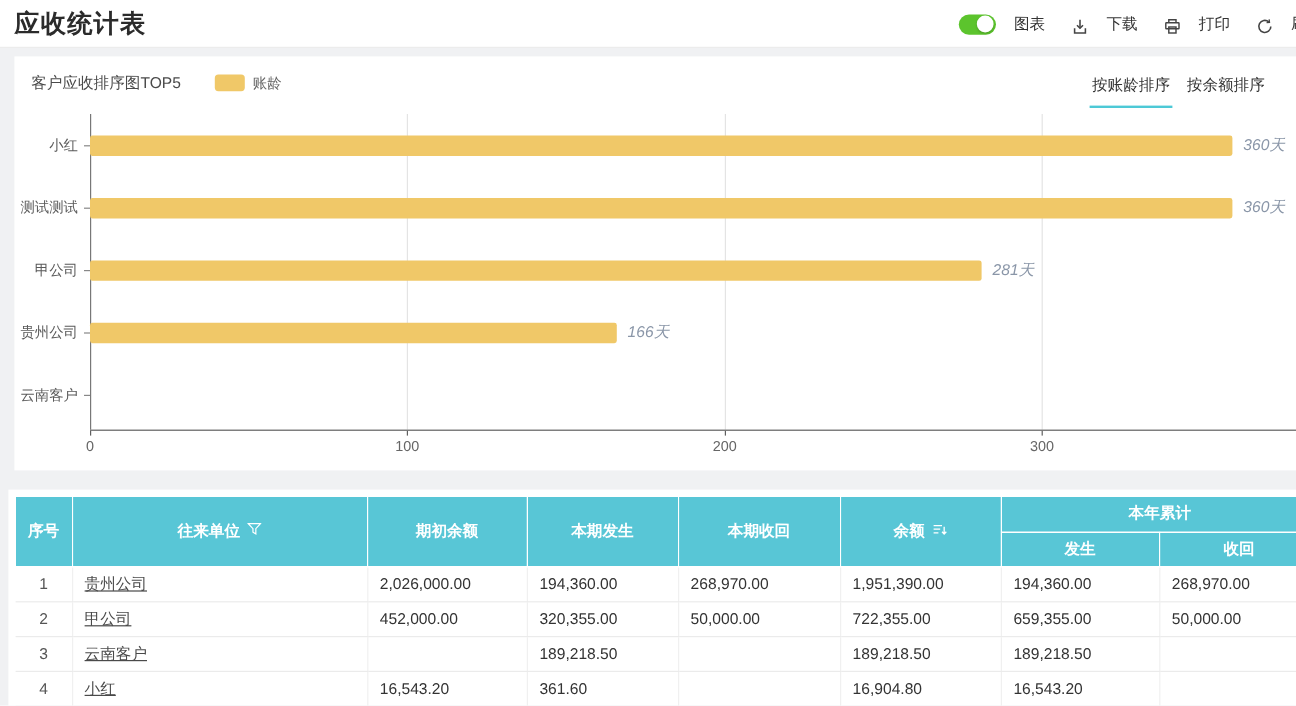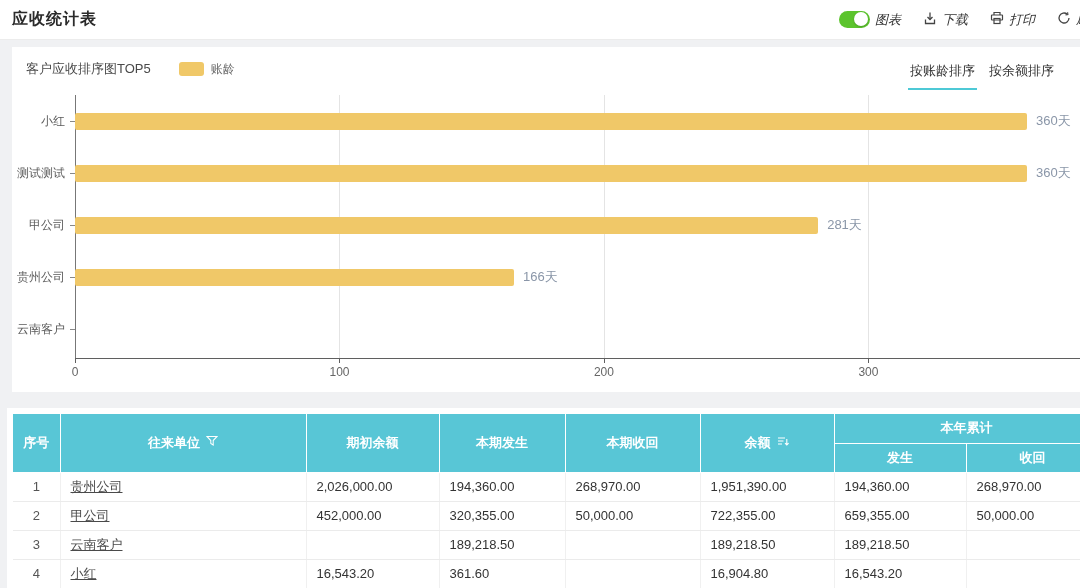--- a/index.html
+++ b/index.html
@@ -9,23 +9,23 @@
     background:#f0f1f3;
     color:#333;
   }
   .page { position:relative; width:1080px; height:588px; overflow:hidden; }
 
   
   .topbar {
     height:40px; background:#fff; border-bottom:1px solid #ececec;
     display:flex; align-items:center; padding:0 0 0 12px; overflow:hidden;
   }
-  .page-title { font-size:16px; font-weight:700; color:#2b2b2b; letter-spacing:1px;font-family:Liberation Serif, serif; }
+  .page-title { font-size:21px; font-weight:700; color:#2b2b2b; letter-spacing:1px;font-family:Liberation Serif, serif; }
   .toolbar { margin-left:auto; margin-right:-22px; display:flex; align-items:center; gap:22px; font-size:13px; color:#333; white-space:nowrap; }
-  .tool-item { display:flex; align-items:flex-start; gap:5px; cursor:pointer;font-style:italic; }
+  .tool-item { display:flex; align-items:flex-end; gap:15px; cursor:pointer; }
   .tool-item svg { display:block; }
   .switch {
     position:relative; width:31px; height:17px; border-radius:9px;
     background:#bfbfbf; cursor:pointer; flex:0 0 auto;
   }
   .switch.on { background:#5cc42d; }
   .switch .knob {
     position:absolute; top:1.5px; left:2px; width:14px; height:14px;
     border-radius:50%; background:#fff; box-shadow:0 1px 2px rgba(0,0,0,.2);
     transition:left .2s;
@@ -46,21 +46,21 @@
   .tab { padding:13px 2px 8px 2px; cursor:pointer; border-bottom:2px solid transparent; }
   .tab.active { border-bottom-color:#4dc9d6; }
 
   .chart-body { position:relative; height:301px; }
   .cat-labels { position:absolute; left:0; top:4px; width:63px; }
   .cat-row {
     position:relative; height:52px; display:flex; align-items:center; justify-content:flex-end;
     font-size:12px; color:#5a5a5a; padding-right:10px;
   }
   .cat-row::after { content:''; position:absolute; right:0; top:50%; width:5px; height:1px; background:#888; }
-  .plot { position:absolute; left:63px; right:0; top:4px; height:263px; }
+  .plot { position:absolute; left:63px; right:0; top:4px; height:263px;font-style:italic; }
   .gridline { position:absolute; top:0; bottom:0; width:1px; background:#e4e4e4; }
   .gridline.zero { background:#777; }
   .bar-rows { position:absolute; inset:0; }
   .bar-row { height:52px; display:flex; align-items:center; }
   .bar { height:17px; border-radius:2px; }
   .bar-value { margin-left:9px; font-size:13px; color:#8a96a8; white-space:nowrap; }
   .x-axis { position:absolute; left:63px; right:0; top:267px; height:1px; background:#5f5f5f; }
   .x-ticks { position:absolute; left:63px; right:0; top:267px; }
   .x-tick-mark { position:absolute; top:1px; width:1px; height:4px; background:#5f5f5f; }
   .x-tick-label { position:absolute; top:7px; transform:translateX(-50%); font-size:12px; color:#666; }

